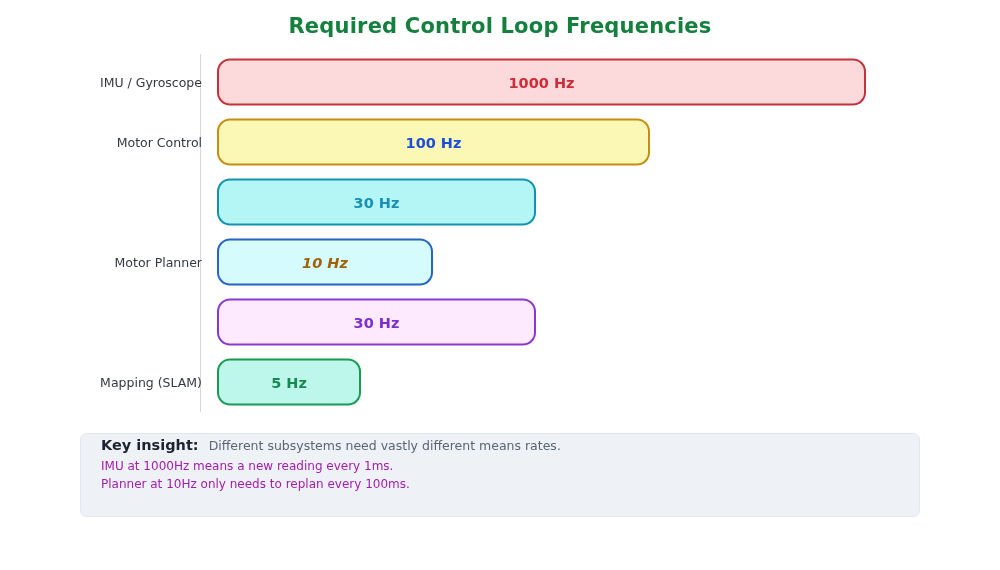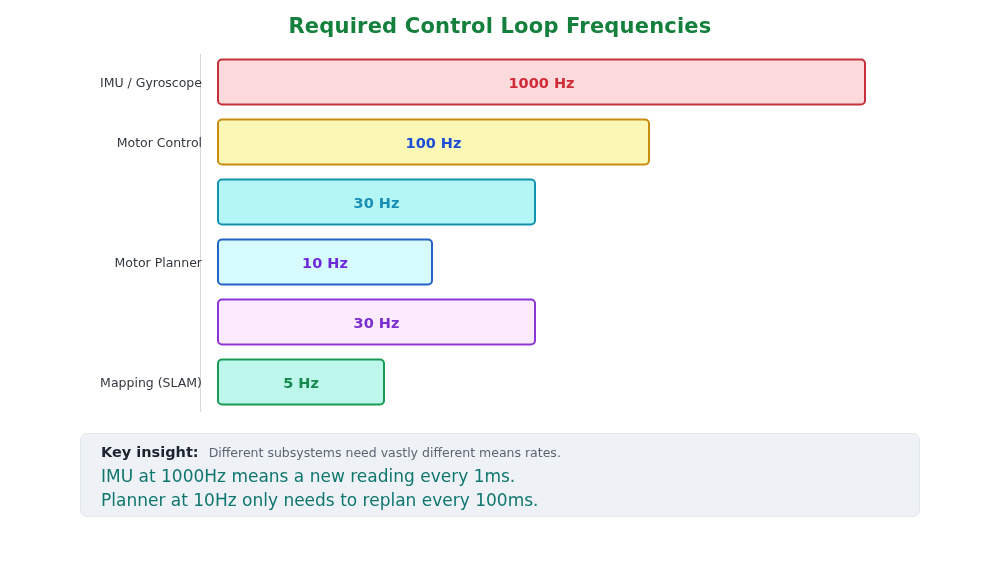--- a/index.html
+++ b/index.html
@@ -68,21 +68,21 @@
 
   .bar {
     position: absolute;
     left: 201px;
     top: 50%;
     transform: translateY(-50%);
     height: 47px;
     box-sizing: border-box;
     border-style: solid;
     border-width: 2.2px;
-    border-radius: 5px;
+    border-radius: 13px;
     display: flex;
     align-items: center;
     justify-content: center;
   }
 
   .bar-value {
     font-size: 14.5px;
     font-weight: bold;
     white-space: nowrap;
   }
@@ -91,41 +91,41 @@
   .insight-box {
     position: absolute;
     left: 80px;
     top: 433px;
     width: 840px;
     height: 84px;
     box-sizing: border-box;
     background: #eef2f7;
     border: 1px solid #e2e7ee;
     border-radius: 7px;
-    padding: 10px 20px 0 20px;
+    padding: 3px 20px 0 20px;
   }
   .insight-line1 {
     display: flex;
     align-items: baseline;
     gap: 10px;
     margin-bottom: 6px;
   }
   .insight-label {
     font-size: 14.5px;
     font-weight: bold;
     color: #1c2330;
     white-space: nowrap;
   }
   .insight-lead {
     font-size: 12.5px;
     color: #5b6472;
   }
   .insight-line {
-    font-size: 17px;
-    color: #0f766e;
+    font-size: 12px;
+    color: #a21caf;
     margin-bottom: 4px;
   }
 </style>
 </head>
 <body>
 
 <div class="chart-title">Required Control Loop Frequencies</div>
 
 <div class="plot-area">
   <div class="axis-line"></div>
@@ -143,31 +143,31 @@
         </div>
       </div>
       <div class="bar-row" style="top: 120px;">
         <div class="bar" style="width: 319px; background: rgb(180, 246, 246); border-color: rgb(17, 147, 173);">
           <span class="bar-value" style="color: rgb(26, 143, 181);">30 Hz</span>
         </div>
       </div>
       <div class="bar-row" style="top: 180px;">
         <div class="cat-label">Motor Planner</div>
         <div class="bar" style="width: 216px; background: rgb(214, 251, 253); border-color: rgb(37, 99, 196);">
-          <span class="bar-value" style="color: #6d28d9;">10 Hz</span>
+          <span class="bar-value" style="color: #a16207; font-style: italic;">10 Hz</span>
         </div>
       </div>
       <div class="bar-row" style="top: 240px;">
         <div class="bar" style="width: 319px; background: rgb(253, 234, 255); border-color: rgb(140, 54, 214);">
           <span class="bar-value" style="color: rgb(124, 47, 208);">30 Hz</span>
         </div>
       </div>
       <div class="bar-row" style="top: 300px;">
         <div class="cat-label">Mapping (SLAM)</div>
-        <div class="bar" style="width: 168px; background: rgb(189, 247, 236); border-color: rgb(25, 154, 84);">
+        <div class="bar" style="width: 144px; background: rgb(189, 247, 236); border-color: rgb(25, 154, 84);">
           <span class="bar-value" style="color: rgb(25, 138, 79);">5 Hz</span>
         </div>
       </div>
     </div>
 </div>
 
 <div class="insight-box">
   <div class="insight-line1">
     <span class="insight-label">Key insight:</span>
     <span class="insight-lead">Different subsystems need vastly different means rates.</span>

